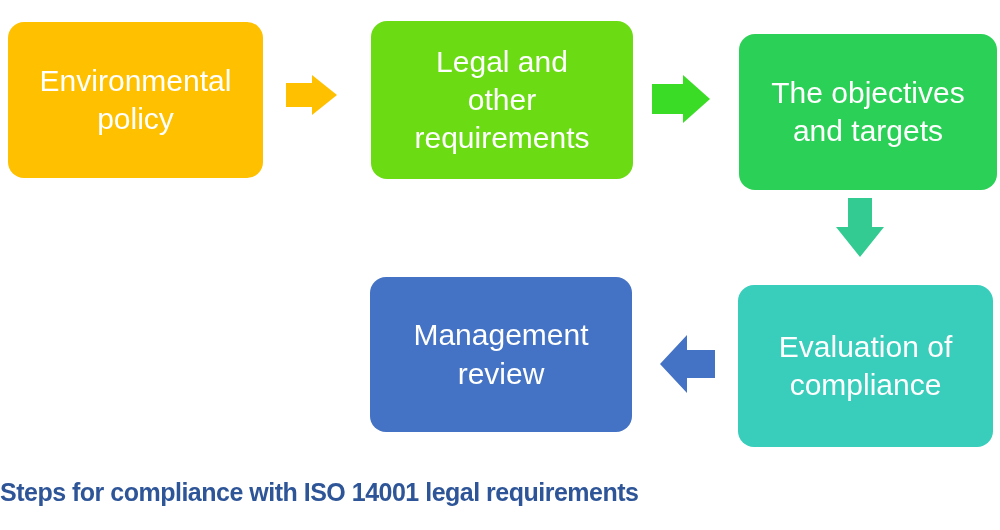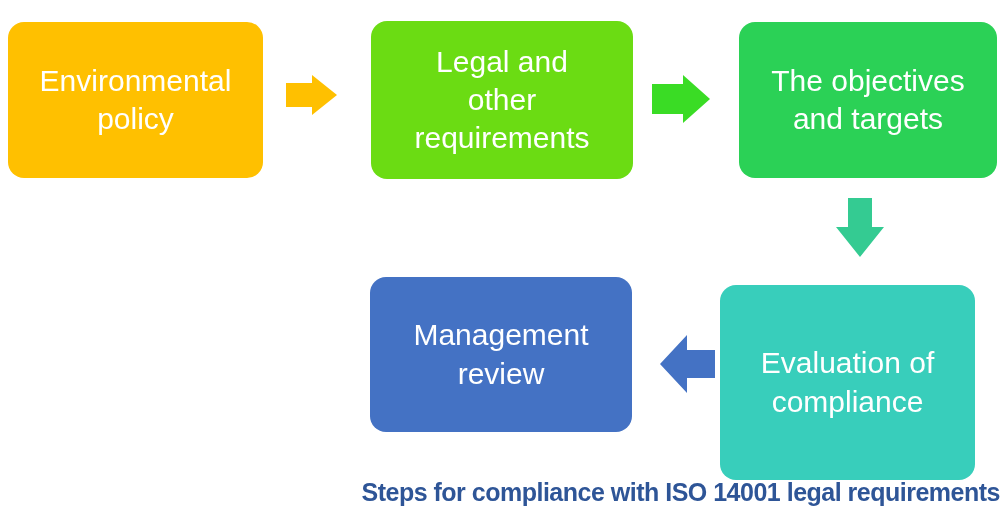--- a/index.html
+++ b/index.html
@@ -23,34 +23,34 @@
     justify-content: center;
     text-align: center;
     color: #ffffff;
     font-size: 30px;
     line-height: 1.27;
     padding: 0 18px;
     box-sizing: border-box;
   }
   .box-1 { left: 8px;   top: 22px;  width: 255px; height: 156px; }
   .box-2 { left: 371px; top: 21px;  width: 262px; height: 158px; padding: 0 30px; }
-  .box-3 { left: 739px; top: 22px;  width: 258px; height: 156px; }
-  .box-4 { left: 720px; top: 285px; width: 255px; height: 195px; }
+  .box-3 { left: 739px; top: 34px;  width: 258px; height: 156px; }
+  .box-4 { left: 738px; top: 285px; width: 255px; height: 162px; }
   .box-5 { left: 370px; top: 277px; width: 262px; height: 155px; }
   .arrow { position: absolute; display: block; }
   .arrow-1 { left: 286px; top: 75px;  width: 51px; height: 40px; }
   .arrow-2 { left: 652px; top: 75px;  width: 58px; height: 48px; }
   .arrow-3 { left: 836px; top: 198px; width: 48px; height: 59px; }
   .arrow-4 { left: 660px; top: 335px; width: 55px; height: 58px; }
   .caption {
     position: absolute;
     left: 0;
     top: 478px;
     width: 100%;
-    text-align: right;
+    text-align: left;
     font-size: 25px;
     font-weight: bold;
     letter-spacing: -0.5px;
   }
 </style>
 </head>
 <body>
 
 <div class="canvas">
 

